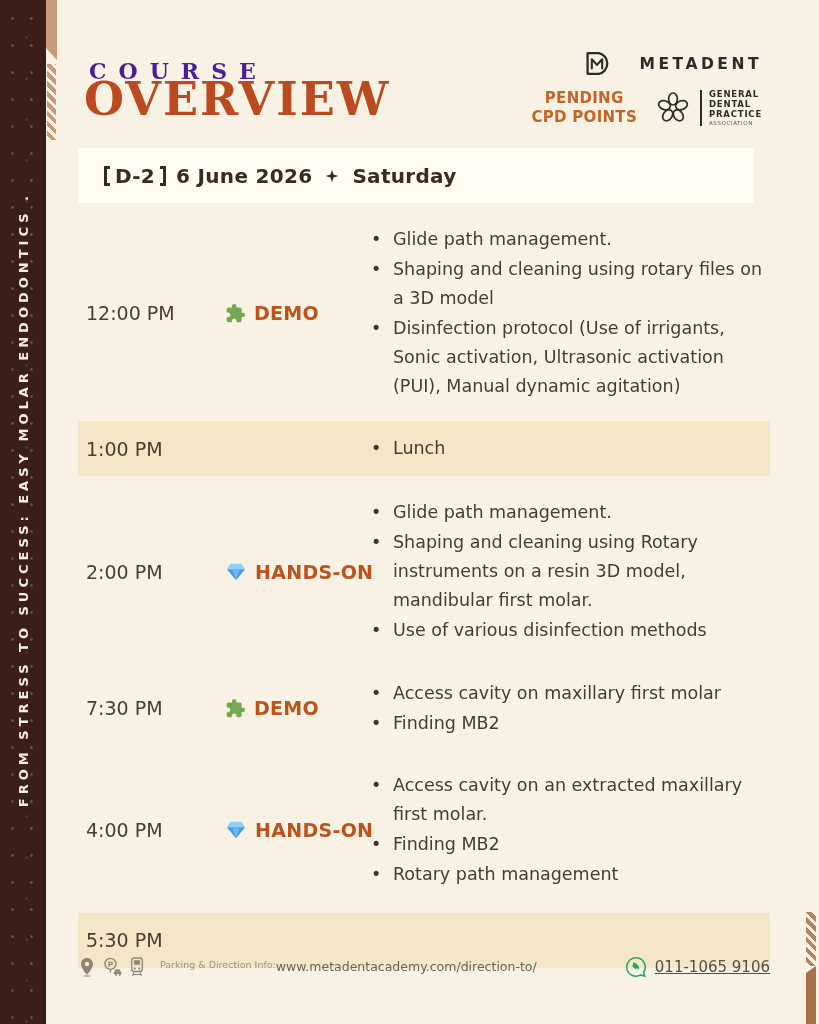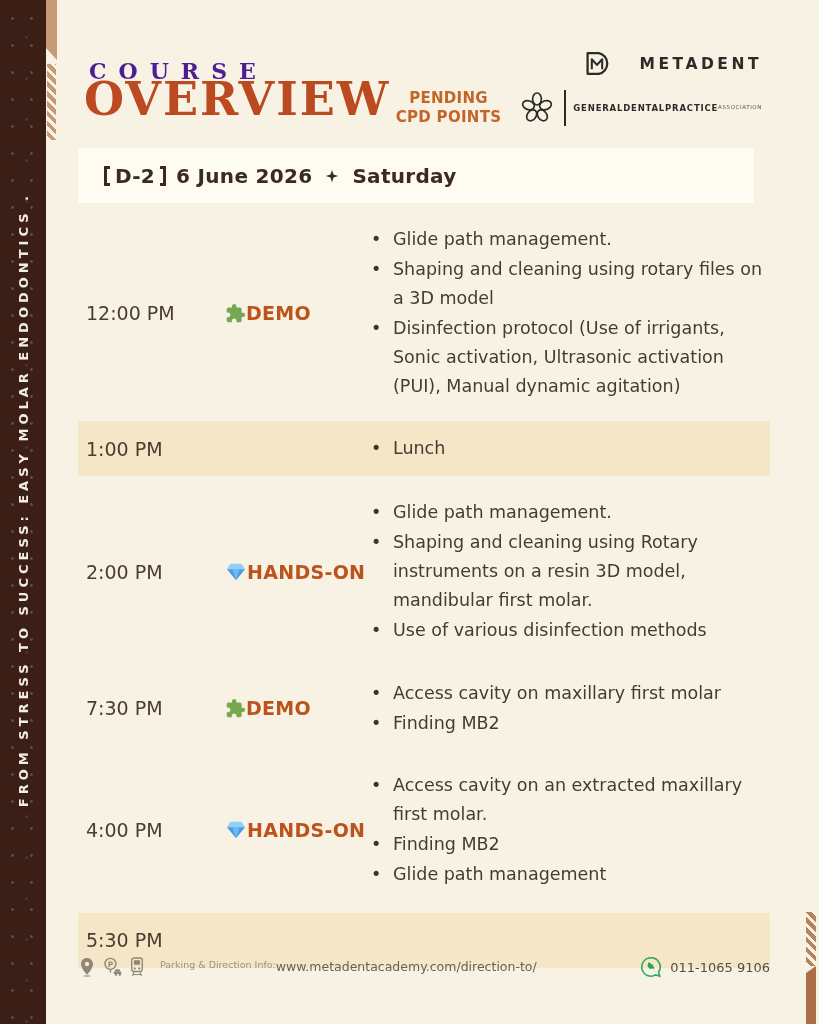--- a/index.html
+++ b/index.html
@@ -70,21 +70,21 @@
   .cpd-gdpa-row{
     position:absolute;right:57px;top:88px;
     display:flex;align-items:center;gap:16px;
   }
   .cpd{
     text-align:center;color:#c26527;font-weight:bold;
     font-size:15px;line-height:1.25;letter-spacing:.3px;white-space:nowrap;
   }
   .gdpa{display:flex;align-items:center;gap:7px;}
   .gdpa-divider{width:2px;height:36px;background:#2b2b28;}
-  .gdpa-text{display:flex;flex-direction:row;line-height:1.18;}
+  .gdpa-text{display:flex;flex-direction:column;line-height:1.18;}
   .gdpa-line{font-size:8.5px;font-weight:bold;letter-spacing:.8px;color:#2b2b28;}
   .gdpa-assoc{font-size:5.5px;letter-spacing:.6px;color:#55534e;margin-top:1px;}
   
   .date-bar{
     position:absolute;left:78px;top:148px;width:676px;height:55px;
     background:#fdfbf2;
     display:flex;align-items:center;
     padding-left:26px;box-sizing:border-box;
     font-size:20px;font-weight:bold;color:#3a2a20;letter-spacing:.3px;
   }
@@ -113,21 +113,21 @@
   .row.r2{margin-top:14px;}
   .row.r3{margin-top:16px;padding:6px 0;}
   .row.r4{margin-top:20px;padding:7px 0;}
   .row.r5{margin-top:20px;padding:6px 0;}
   .row.r6{margin-top:18px;}
   .row.highlight{background:#f4e6c7;height:55px;}
   .time{
     font-size:19px;color:#4b3c31;padding-left:8px;white-space:nowrap;
   }
   .activity{
-    display:flex;padding-left:37px;
+    display:flex;gap:8px;padding-left:37px;
   }
   .activity-label{
     font-size:19px;font-weight:bold;color:#bc531c;letter-spacing:.3px;white-space:nowrap;
   }
   .bullets{
     list-style:none;margin:0;padding:0;
     font-size:17.5px;line-height:1.66;color:#473b30;
   }
   .bullets li{position:relative;padding-left:25px;}
   .bullets li + li{margin-top:1px;}
@@ -138,21 +138,21 @@
   .footer{
     position:absolute;left:78px;top:956px;width:692px;
     display:flex;justify-content:space-between;align-items:center;
   }
   .footer-left{display:flex;align-items:center;gap:6px;}
   .footer-icons{display:flex;align-items:center;gap:5px;margin-right:8px;}
   .footer-text{display:flex;flex-direction:row;line-height:1.35;}
   .footer-label{font-size:9.5px;color:#9a9181;}
   .footer-url{font-size:12.5px;color:#6b6152;}
   .footer-right{display:flex;align-items:center;gap:8px;}
-  .footer-phone{font-size:13px;color:#564d41;}
+  .footer-phone{font-size:15px;color:#564d41;text-decoration:underline;}
   .icon{display:inline-flex;align-items:center;justify-content:center;}
 </style>
 </head>
 <body>
 
 <div class="poster">
 
   <div class="sidebar"></div>
   <div class="sidebar-tagline-wrap">
     <span class="sidebar-tagline">FROM STRESS TO SUCCESS: EASY MOLAR ENDODONTICS .</span>
@@ -285,21 +285,21 @@
             <polygon points="6,2 18,2 22,8 2,8" fill="#8fd0f6"></polygon>
             <polygon points="2,8 22,8 12,20" fill="#4a9de2"></polygon>
             <polyline points="8,8 12,20 16,8" fill="#6db8ee"></polyline>
           </svg>
         </span>
         <span class="activity-label">HANDS-ON</span>
       </div>
       <ul class="bullets">
         <li>Access cavity on an extracted maxillary first molar.</li>
         <li>Finding MB2</li>
-        <li>Glide path management</li>
+        <li>Rotary path management</li>
       </ul>
     </div>
 
     <div class="row r6 highlight">
       <div class="time">5:30 PM</div>
       <div class="activity"></div>
     </div>
 
   </div>
 

